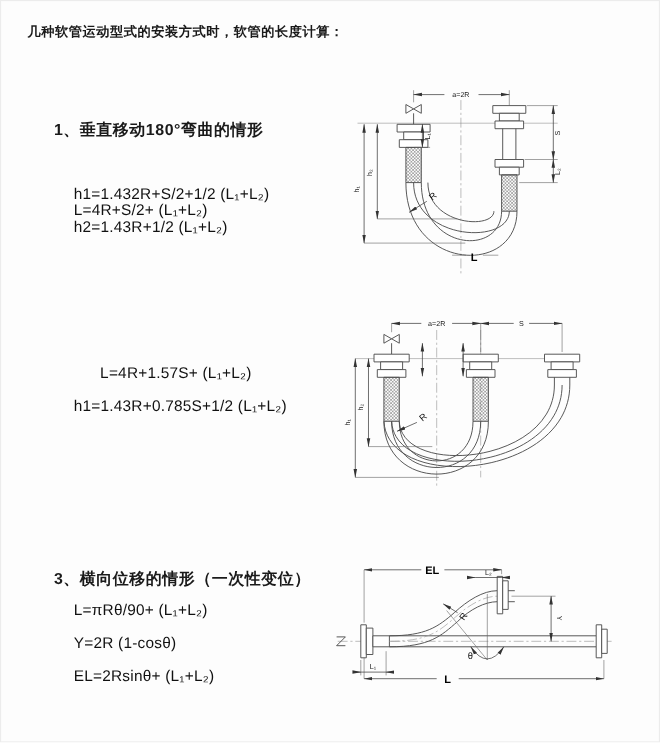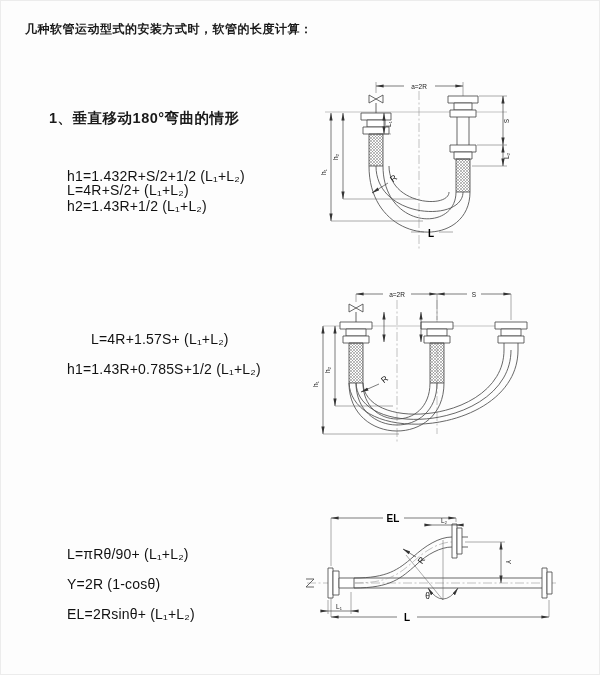--- a/index.html
+++ b/index.html
@@ -168,20 +168,21 @@
     <path class="ext" d="M26,122 H84"></path>
     <text class="lbl" text-anchor="middle" transform="rotate(-90 21 86)" x="21" y="86">h₂</text>
 
     <path class="dim" d="M75,28 V58" marker-start="url(#arr2)" marker-end="url(#arr2)"></path>
     <path class="dim" d="M112,28 V58" marker-start="url(#arr2)" marker-end="url(#arr2)"></path>
 
     <path class="dim" d="M70,100 L52,108" marker-end="url(#arr2)"></path>
     <text class="lblM" transform="rotate(-40 76 96)" x="73" y="98">R</text>
   </svg>
 
+  <div class="heading" style="left:48px;top:516px;">3、横向位移的情形（一次性变位）</div>
   <div class="formula" style="left:66px;top:545px;">L=πRθ/90+ (L₁+L₂)</div>
   <div class="formula" style="left:66px;top:575px;">Y=2R (1-cosθ)</div>
   <div class="formula" style="left:66px;top:605px;">EL=2Rsinθ+ (L₁+L₂)</div>
 
   <svg style="left:298px;top:503px;" width="265" height="135" viewBox="0 0 265 135">
     <defs>
       <marker id="arr3" markerWidth="8" markerHeight="8" refX="7.6" refY="4" orient="auto-start-reverse" markerUnits="userSpaceOnUse">
         <path d="M0,2.4 L8,4 L0,5.6 Z" fill="#333"></path>
       </marker>
     </defs>

